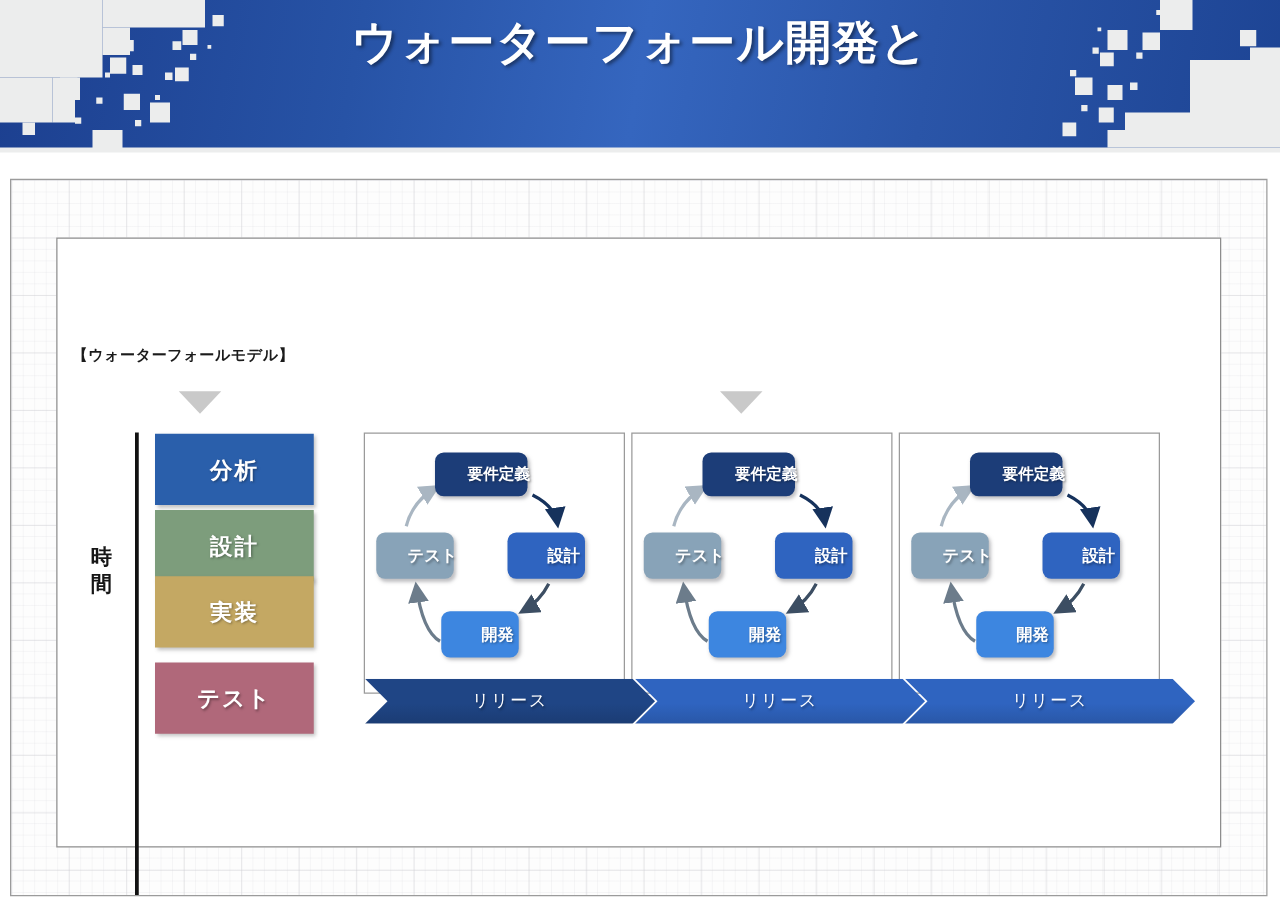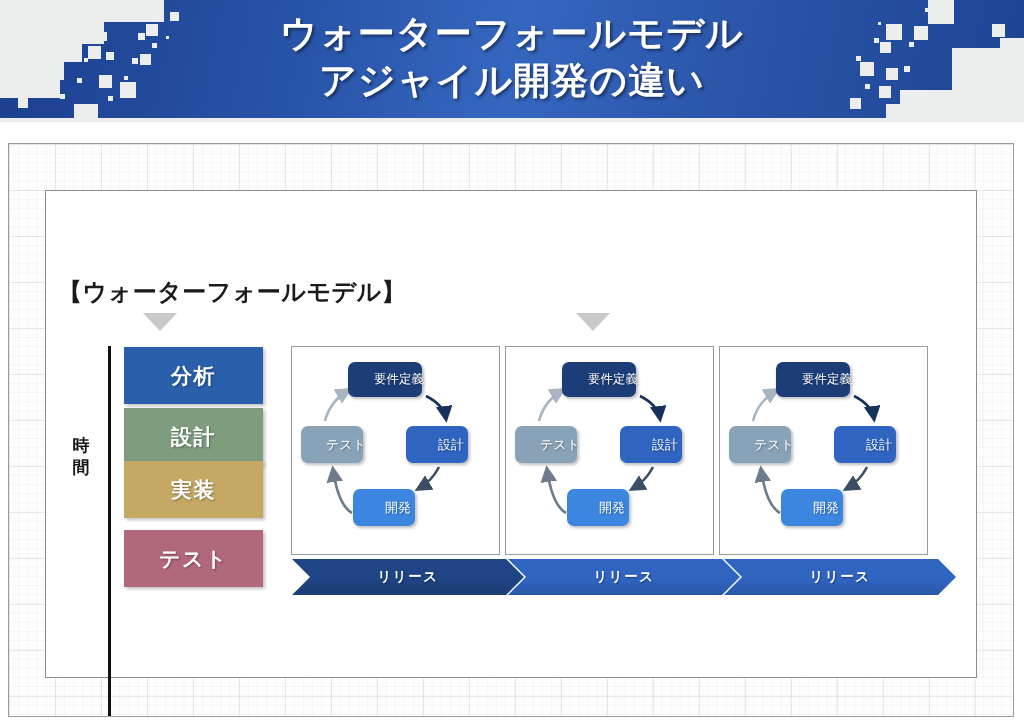--- a/index.html
+++ b/index.html
@@ -76,21 +76,21 @@
     width: 932px;
     height: 488px;
     background: #ffffff;
     box-sizing: border-box;
     border: 1px solid #8d8d8d;
   }
 
   
   .section-title {
     position: absolute;
-    font-size: 24px;
+    font-size: 12px;
     font-weight: bold;
     color: #1b1b1b;
     letter-spacing: .5px;
     white-space: nowrap;
   }
   .title-wf { left: 12px; top: 85px; }
   .title-ag { left: 444px; top: 85px; }
 
   .tri {
     position: absolute;
@@ -118,28 +118,28 @@
   .time-axis {
     position: absolute;
     left: 62px; top: 155px;
     width: 3px; height: 418px;
     background: #121212;
   }
 
   .wf-bar {
     position: absolute;
     left: 78px;
-    width: 139px;
+    width: 127px;
     height: 57px;
     box-sizing: border-box;
     display: flex;
     align-items: center;
     justify-content: center;
     color: #ffffff;
-    font-size: 21px;
+    font-size: 18px;
     font-weight: bold;
     letter-spacing: 1.5px;
     text-shadow: 1px 1px 2px rgba(0,0,0,.35);
     box-shadow: 2px 2px 3px rgba(120,120,120,.45);
   }
   .wf-1 { top: 156px; }
   .wf-2 { top: 217px; }
   .wf-3 { top: 270px; }
   .wf-4 { top: 339px; }
 
@@ -158,49 +158,49 @@
   .cp-3 { left: 673px; }
 
   .node {
     position: absolute;
     box-sizing: border-box;
     border-radius: 7px;
     display: flex;
     align-items: center;
     justify-content: center;
     color: #ffffff;
-    font-weight: normal;
+    font-weight: bold;
     text-shadow: 1px 1px 2px rgba(0,0,0,.35);
     box-shadow: 1.5px 2px 3px rgba(130,130,135,.5);
     white-space: nowrap;
     padding-left: 28px;
   }
   .node-req { left: 56px; top: 15px; width: 74px; height: 35px; font-size: 12.5px; }
   .node-des { left: 114px; top: 79px; width: 62px; height: 37px; font-size: 13px; }
   .node-dev { left: 61px; top: 142px; width: 62px; height: 37px; font-size: 13px; }
   .node-tst { left: 9px;  top: 79px;  width: 62px; height: 37px; font-size: 13px; }
 
   .cycle-svg {
     position: absolute;
     left: 0; top: 0;
     width: 209px; height: 209px;
     pointer-events: none;
   }
 
   
   .chev {
     position: absolute;
-    top: 368px;
+    top: 352px;
     height: 36px;
     display: flex;
     align-items: center;
     justify-content: center;
     color: #ffffff;
     font-size: 13.5px;
-    font-weight: bold;
+    font-weight: normal;
     letter-spacing: 1.5px;
     text-shadow: 1px 1px 2px rgba(0,0,0,.4);
     clip-path: polygon(0 0, calc(100% - 18px) 0, 100% 50%, calc(100% - 18px) 100%, 0 100%, 18px 50%);
     filter: drop-shadow(1px 2px 2px rgba(130,130,135,.5));
   }
   .chev-1 { left: 246px; width: 232px; }
   .chev-2 { left: 462px; width: 232px; }
   .chev-3 { left: 678px; width: 232px; }
 </style>
 </head>
@@ -260,22 +260,21 @@
     <div class="mo" style="right:150px;top:62px;width:14px;height:14px;"></div>
     <div class="mo" style="right:163px;top:56px;width:5px;height:5px;"></div>
     <div class="mo" style="right:133px;top:86px;width:12px;height:12px;"></div>
     <div class="mo" style="right:154px;top:84px;width:5px;height:5px;"></div>
     <div class="mo" style="right:163px;top:98px;width:11px;height:11px;"></div>
     <div class="mo" style="right:95px;top:8px;width:4px;height:4px;"></div>
     <div class="mo" style="right:143px;top:22px;width:3px;height:3px;"></div>
   </div>
 
   <div class="banner-title">
-    <div>ウォーターフォールモデル</div>
-    <div>アジャイル開発の違い</div>
+    <div>ウォーターフォール開発と</div>
   </div>
 </div>
 
 <div class="frame">
   <div class="canvas">
 
     <div class="section-title title-wf">【ウォーターフォールモデル】</div>
     <div class="tri tri-wf"></div>
 
     <div class="tri tri-ag"></div>

